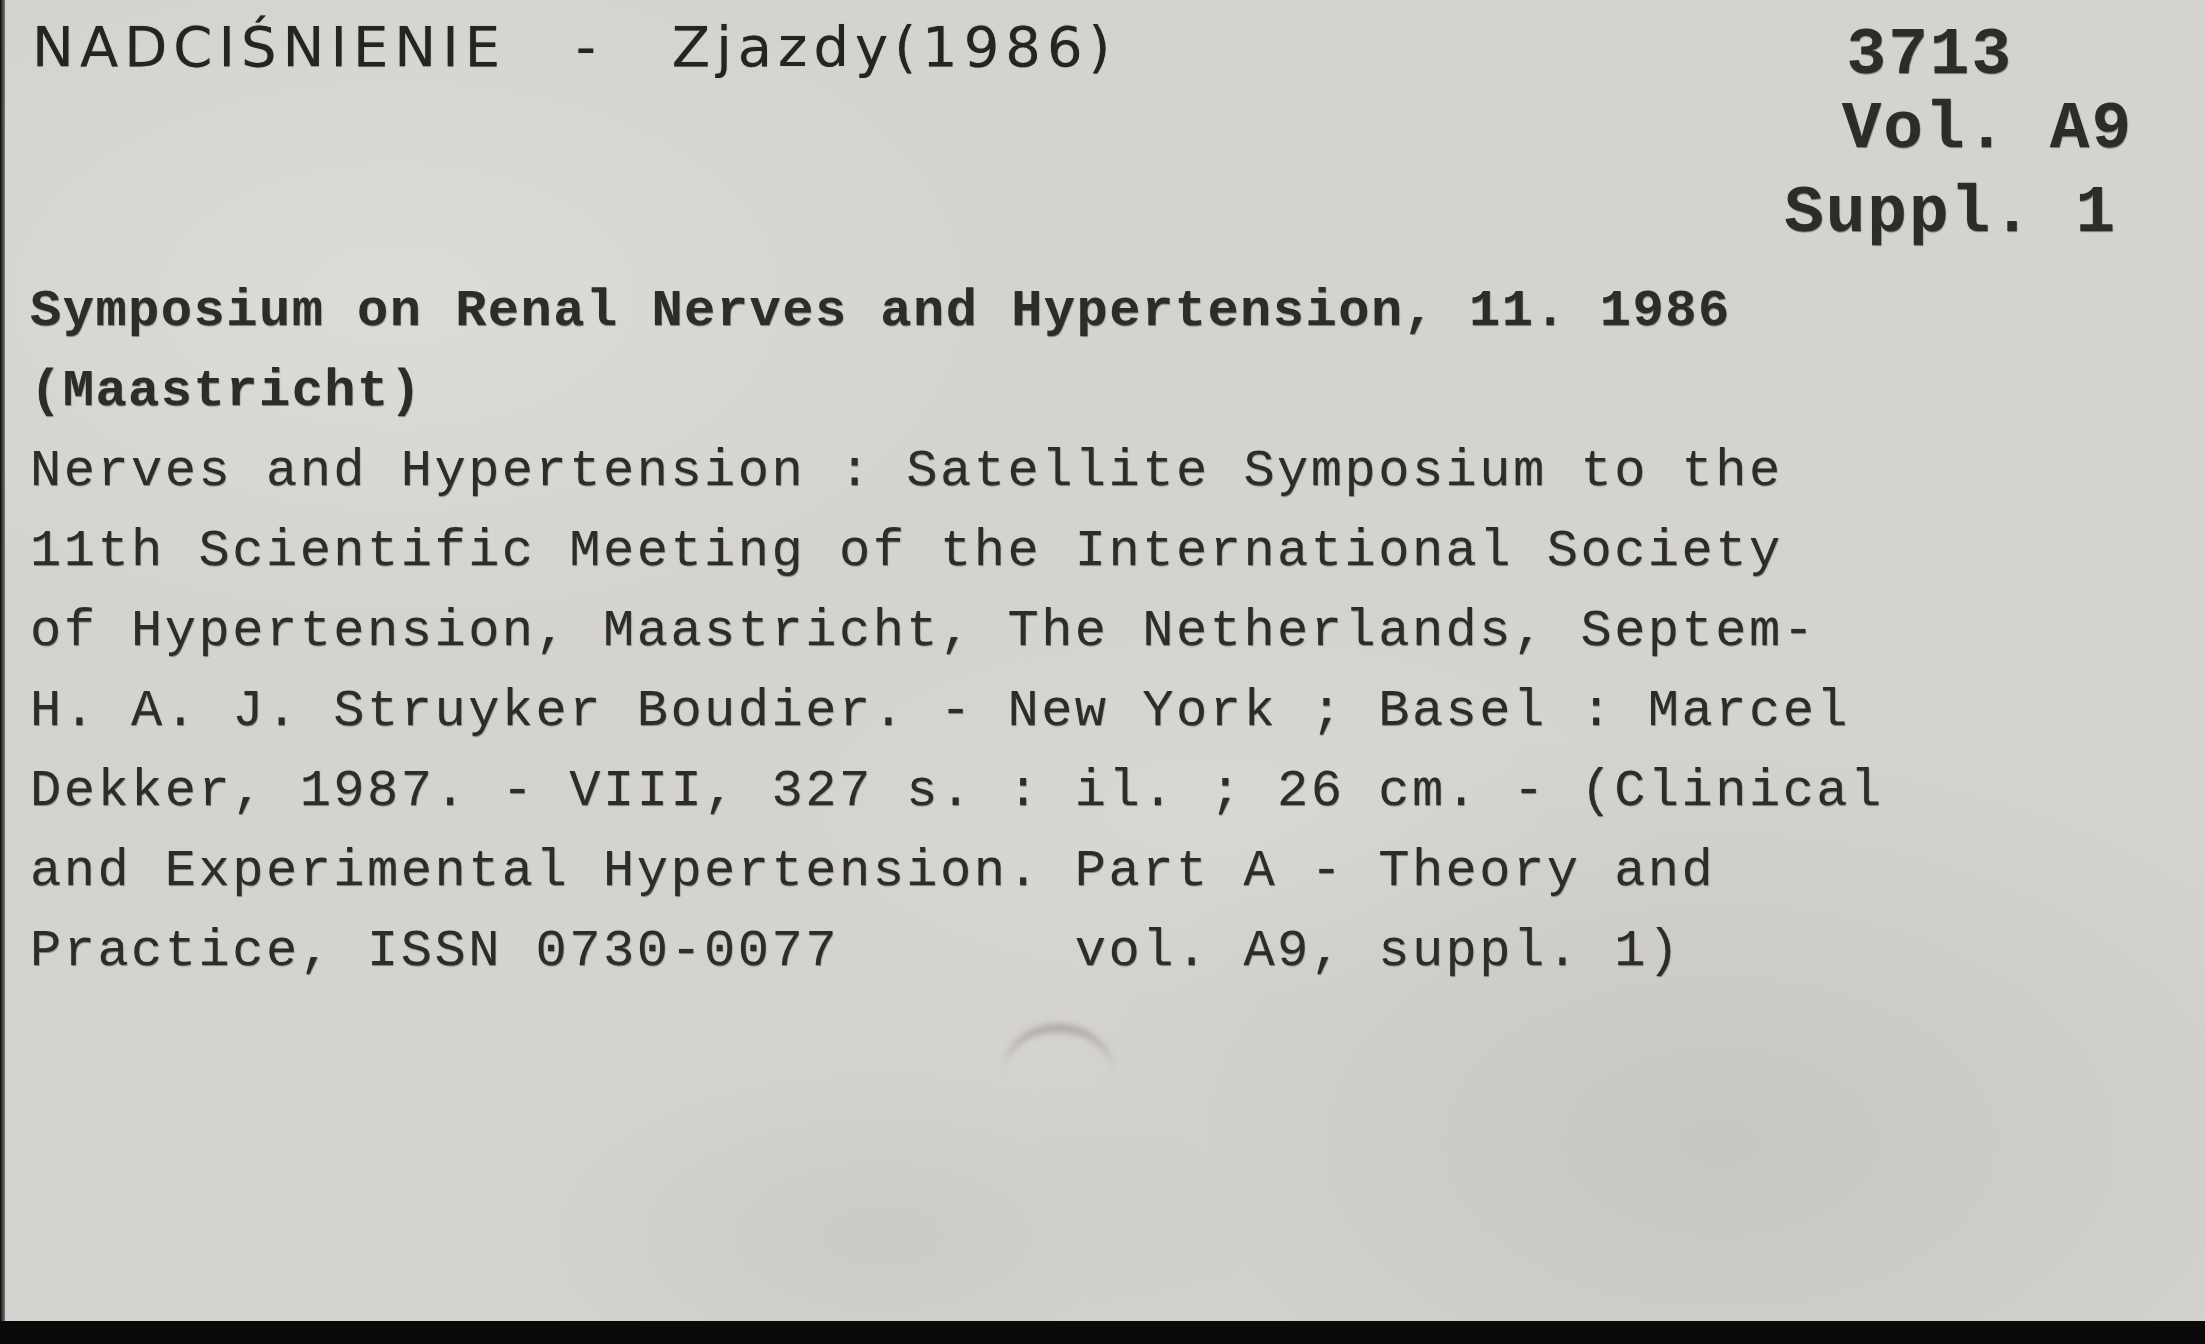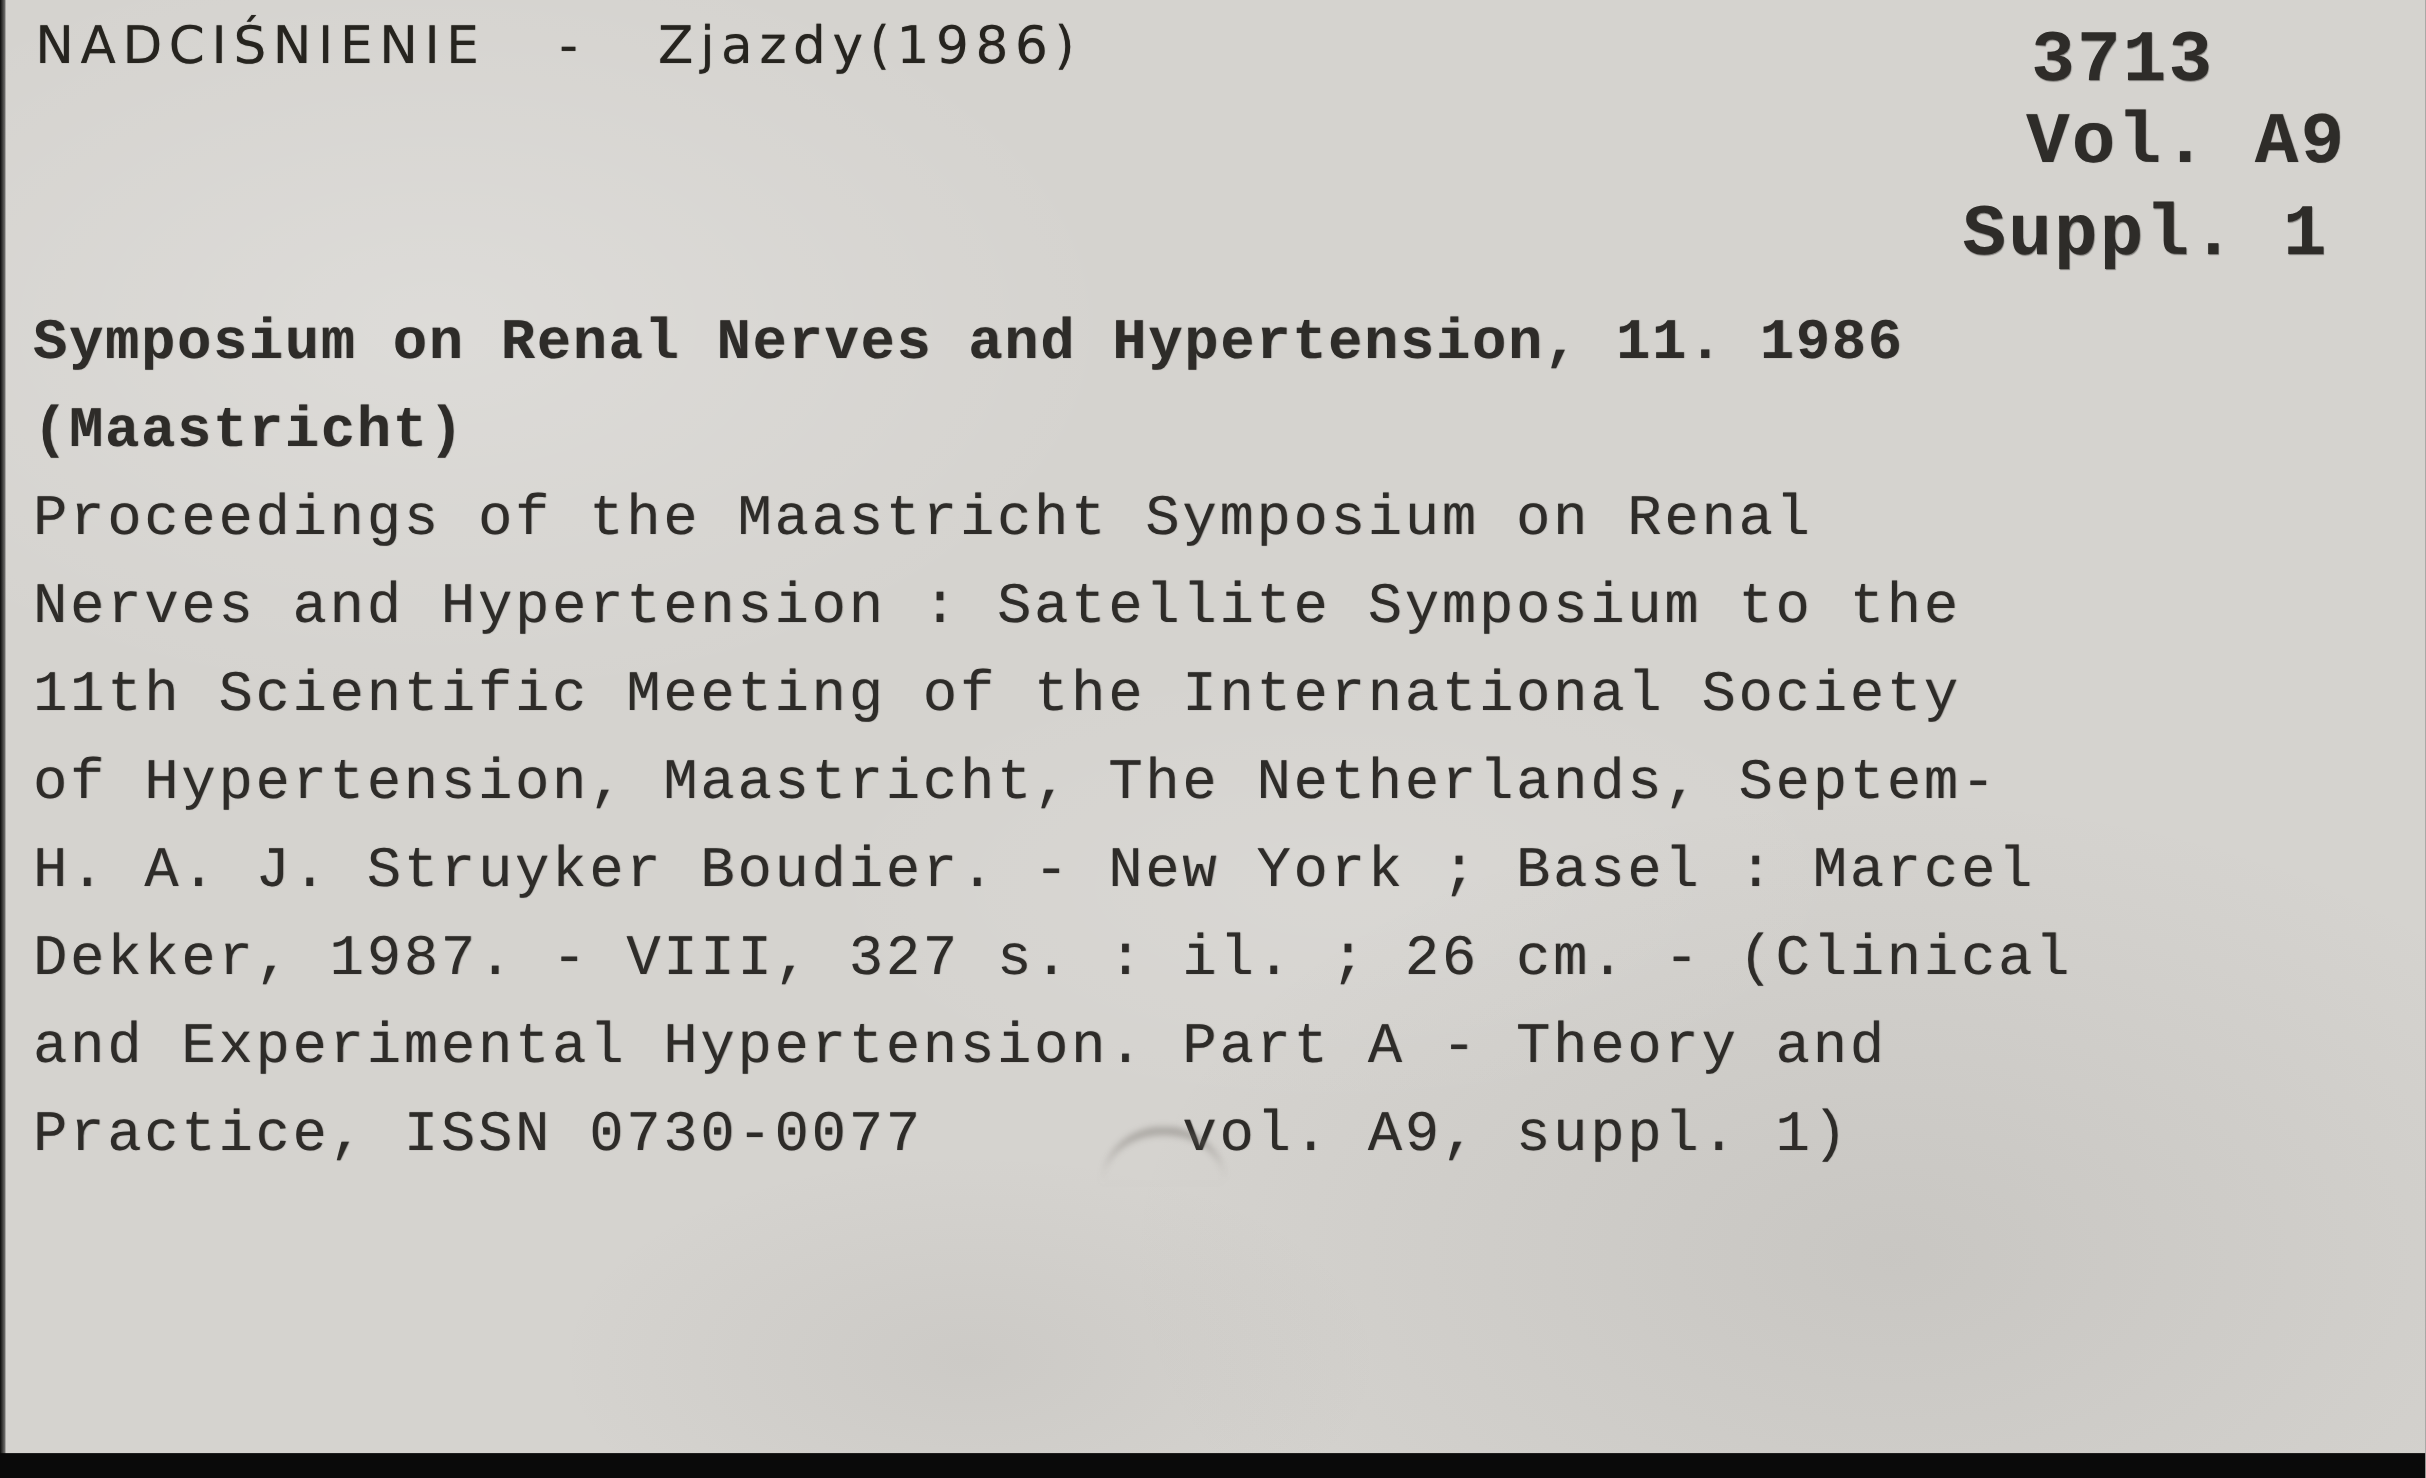--- a/index.html
+++ b/index.html
@@ -35,21 +35,21 @@
   .smudge {
     position: absolute; left: 1002px; top: 1024px; width: 112px; height: 52px;
     border-top: 8px solid rgba(110,105,100,0.40);
     border-radius: 55px 55px 0 0 / 52px 52px 0 0;
     filter: blur(3px);
   }
   
   .handwritten {
     position: absolute; left: 32px; top: 14px;
     font-family: "DejaVu Sans", sans-serif;
-    font-size: 47px;
+    font-size: 56px;
     font-weight: 400;
     letter-spacing: 6px;
     word-spacing: 46px;
     color: #26241f;
     white-space: pre;
     text-shadow: 0 0 1px rgba(38,36,31,0.55);
   }
   
   .corner-line {
     position: absolute;
@@ -84,21 +84,20 @@
 
   <div class="handwritten">NADCIŚNIENIE - Zjazdy(1986)</div>
 
   <div class="corner-line corner-number">3713</div>
   <div class="corner-line corner-volume">Vol. A9</div>
   <div class="corner-line corner-supplement">Suppl. 1</div>
 
   <div class="typed-block">
     <div class="typed-line bold">Symposium on Renal Nerves and Hypertension, 11. 1986</div>
     <div class="typed-line bold">(Maastricht)</div>
-    <div class="typed-line">Proceedings of the Maastricht Symposium on Renal</div>
     <div class="typed-line">Nerves and Hypertension : Satellite Symposium to the</div>
     <div class="typed-line">11th Scientific Meeting of the International Society</div>
     <div class="typed-line">of Hypertension, Maastricht, The Netherlands, Septem-</div>
     <div class="typed-line">H. A. J. Struyker Boudier. - New York ; Basel : Marcel</div>
     <div class="typed-line">Dekker, 1987. - VIII, 327 s. : il. ; 26 cm. - (Clinical</div>
     <div class="typed-line">and Experimental Hypertension. Part A - Theory and</div>
     <div class="typed-line">Practice, ISSN 0730-0077       vol. A9, suppl. 1)</div>
   </div>
 
   <div class="smudge"></div>

